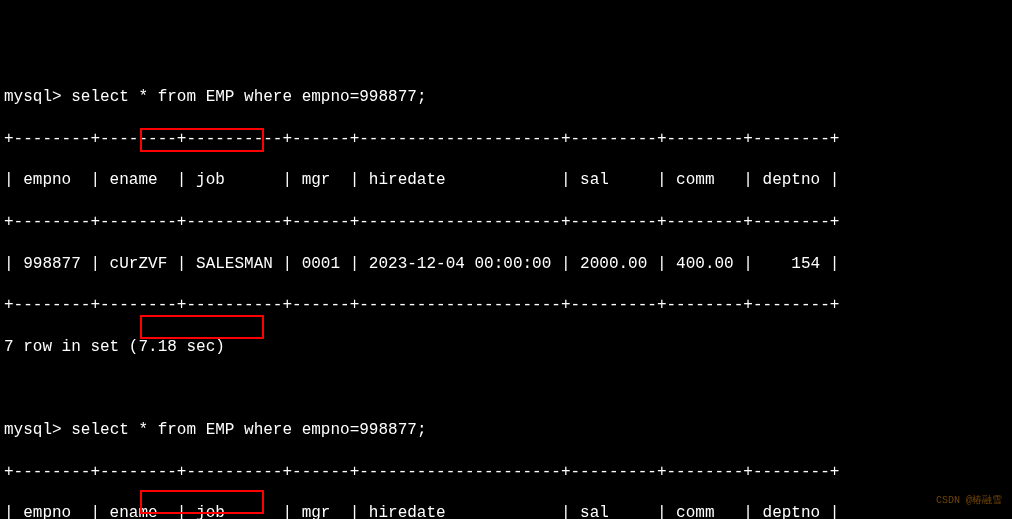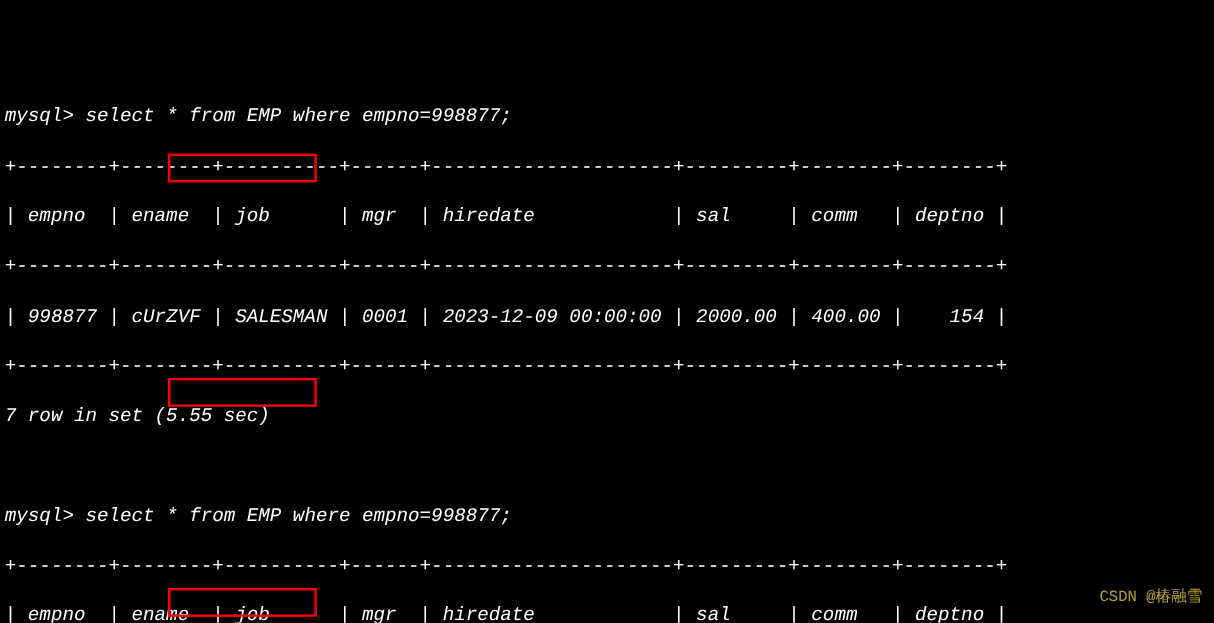--- a/index.html
+++ b/index.html
@@ -15,48 +15,47 @@
       line-height: 1.3;
       padding: 4px;
       white-space: pre;
       width: 1012px;
       height: 519px;
       overflow: hidden;
       position: relative;
     }
     .terminal-line {
       white-space: pre;
-      font-style: italic;
     }
     .highlight-box {
       position: absolute;
       border: 2px solid #ff0000;
       pointer-events: none;
     }
     .watermark {
       position: absolute;
       bottom: 12px;
       right: 10px;
-      color: #fde047;
-      font-size: 13px;
+      color: #a16207;
+      font-size: 10px;
       opacity: 0.7;
     }
   </style>
 </head>
 <body>
 
 
 
 <div class="terminal-line"><span>mysql&gt;</span> <span>select * from EMP where empno=998877;</span></div>
 <div class="terminal-line">+--------+--------+----------+------+---------------------+---------+--------+--------+</div>
 <div class="terminal-line">| empno  | ename  | job      | mgr  | hiredate            | sal     | comm   | deptno |</div>
 <div class="terminal-line">+--------+--------+----------+------+---------------------+---------+--------+--------+</div>
-<div class="terminal-line">| 998877 | cUrZVF | SALESMAN | 0001 | 2023-12-09 00:00:00 | 2000.00 | 400.00 |    154 |</div>
+<div class="terminal-line">| 998877 | cUrZVF | SALESMAN | 0001 | 2023-12-04 00:00:00 | 2000.00 | 400.00 |    154 |</div>
 <div class="terminal-line">+--------+--------+----------+------+---------------------+---------+--------+--------+</div>
-<div class="terminal-line"><span>7 row in set </span><span>(5.55 sec)</span></div>
+<div class="terminal-line"><span>7 row in set </span><span>(7.18 sec)</span></div>
 <div class="terminal-line"> </div>
 <div class="terminal-line"><span>mysql&gt;</span> <span>select * from EMP where empno=998877;</span></div>
 <div class="terminal-line">+--------+--------+----------+------+---------------------+---------+--------+--------+</div>
 <div class="terminal-line">| empno  | ename  | job      | mgr  | hiredate            | sal     | comm   | deptno |</div>
 
 
 
 
 
 

